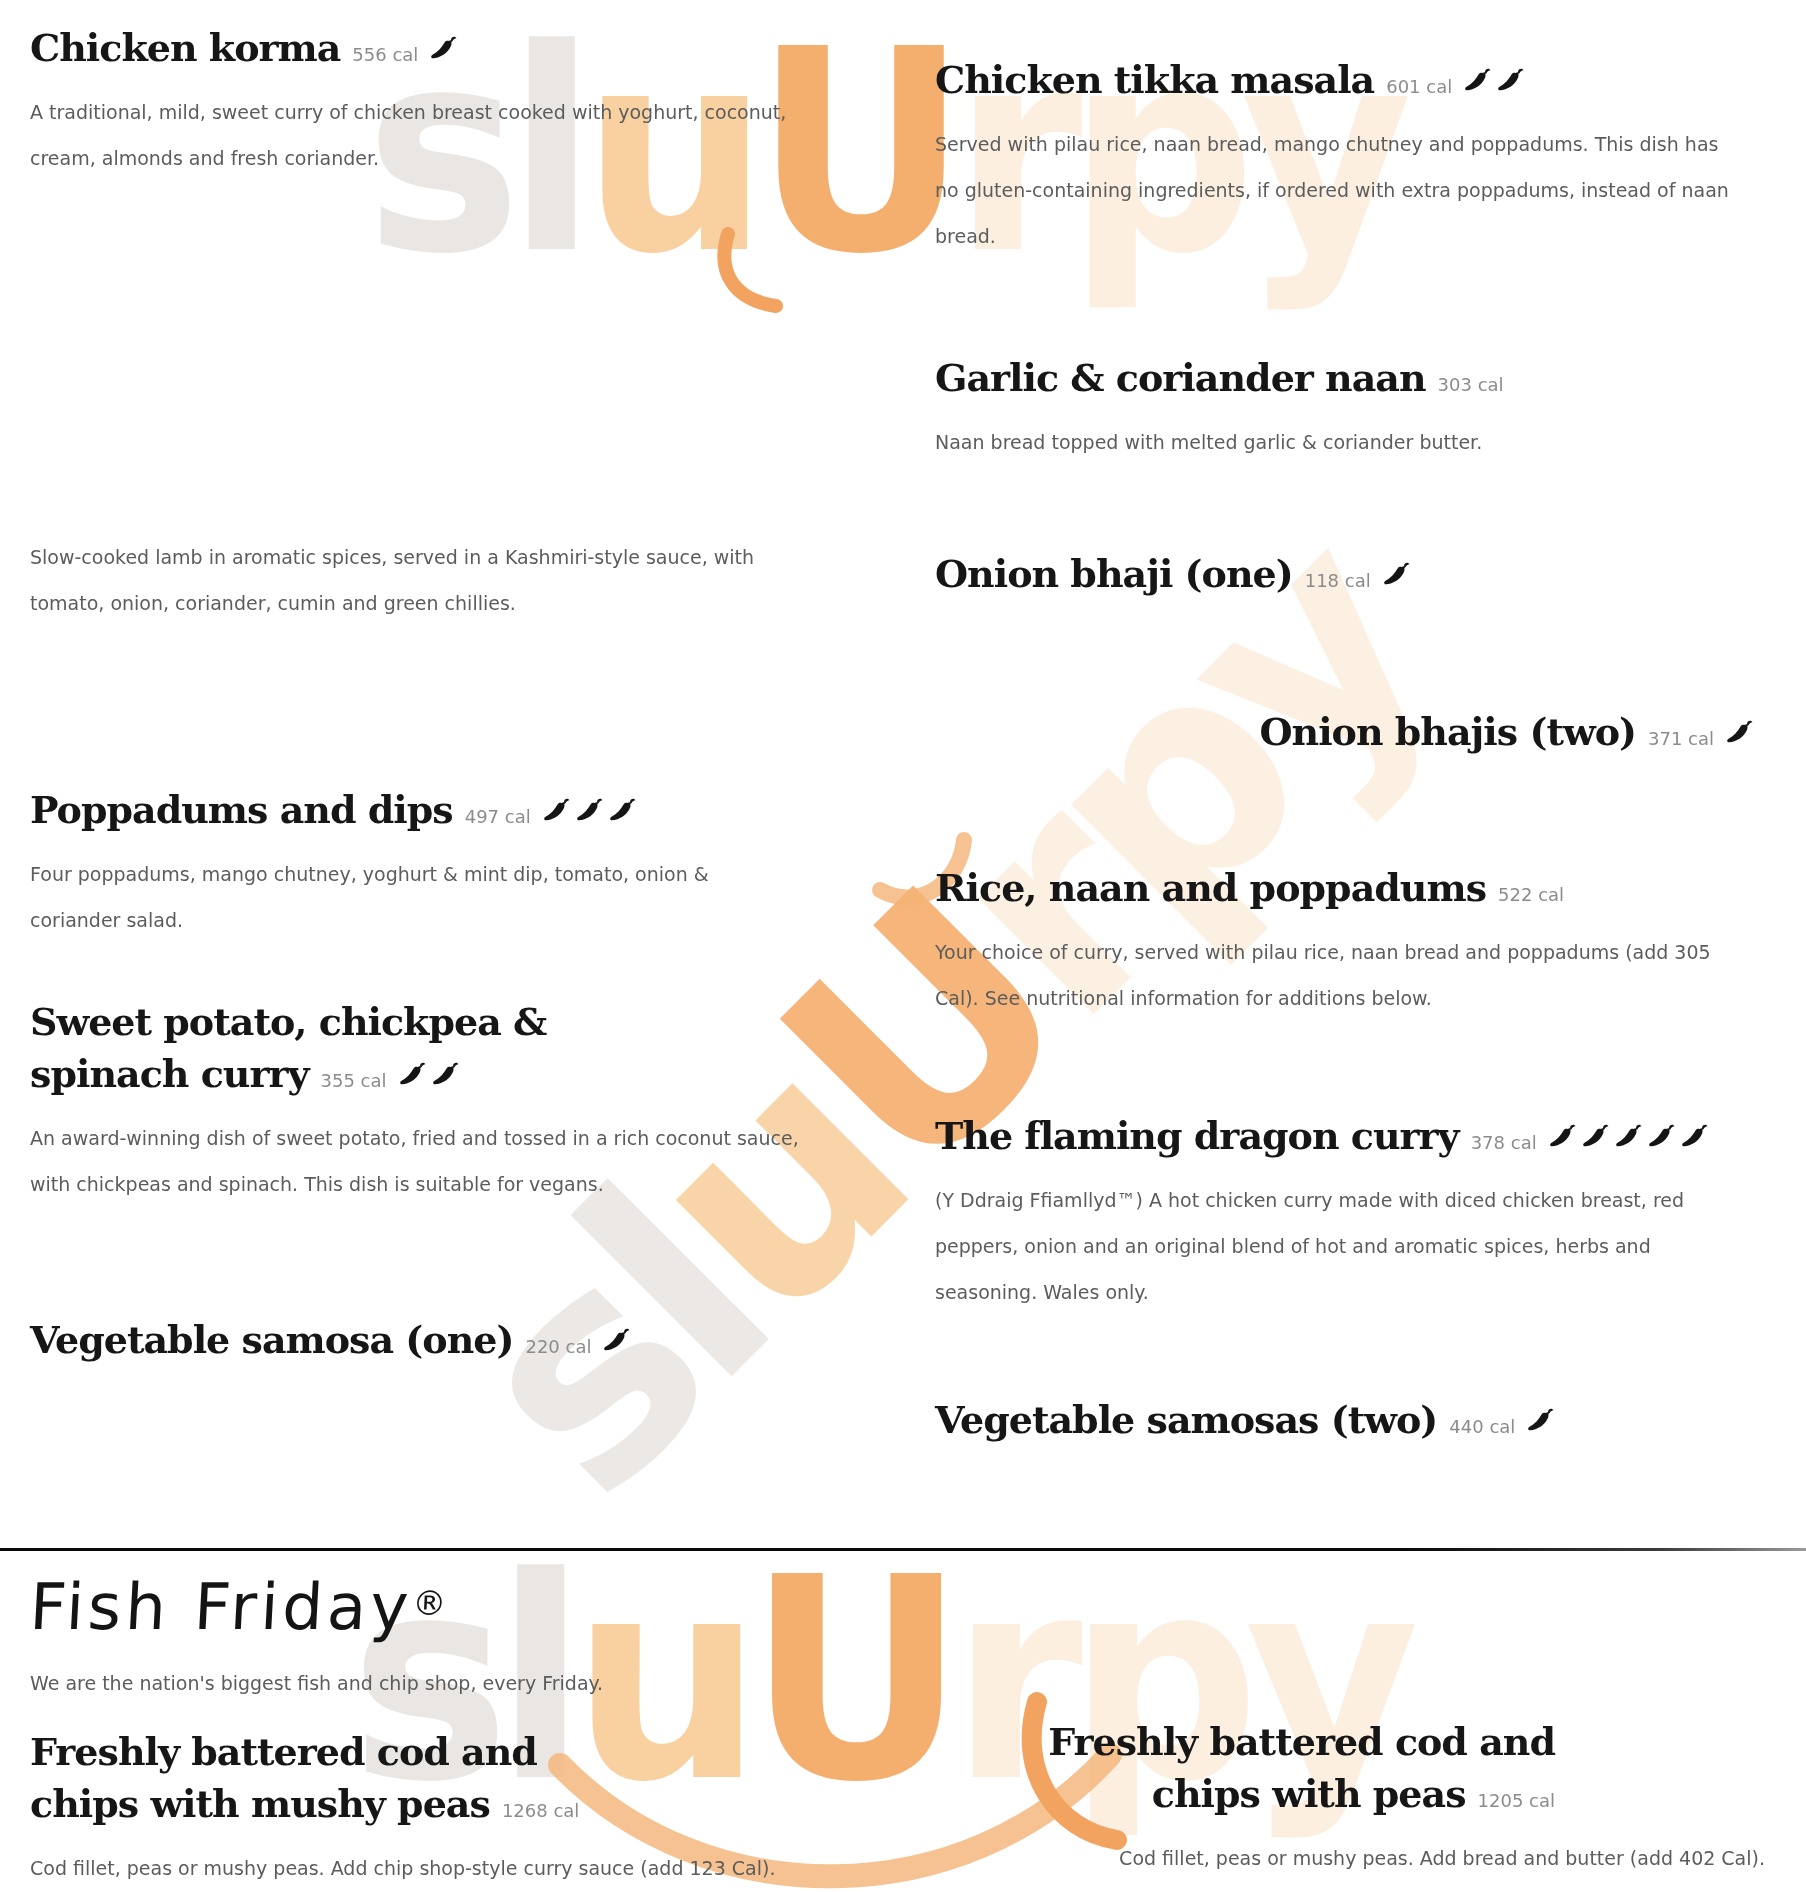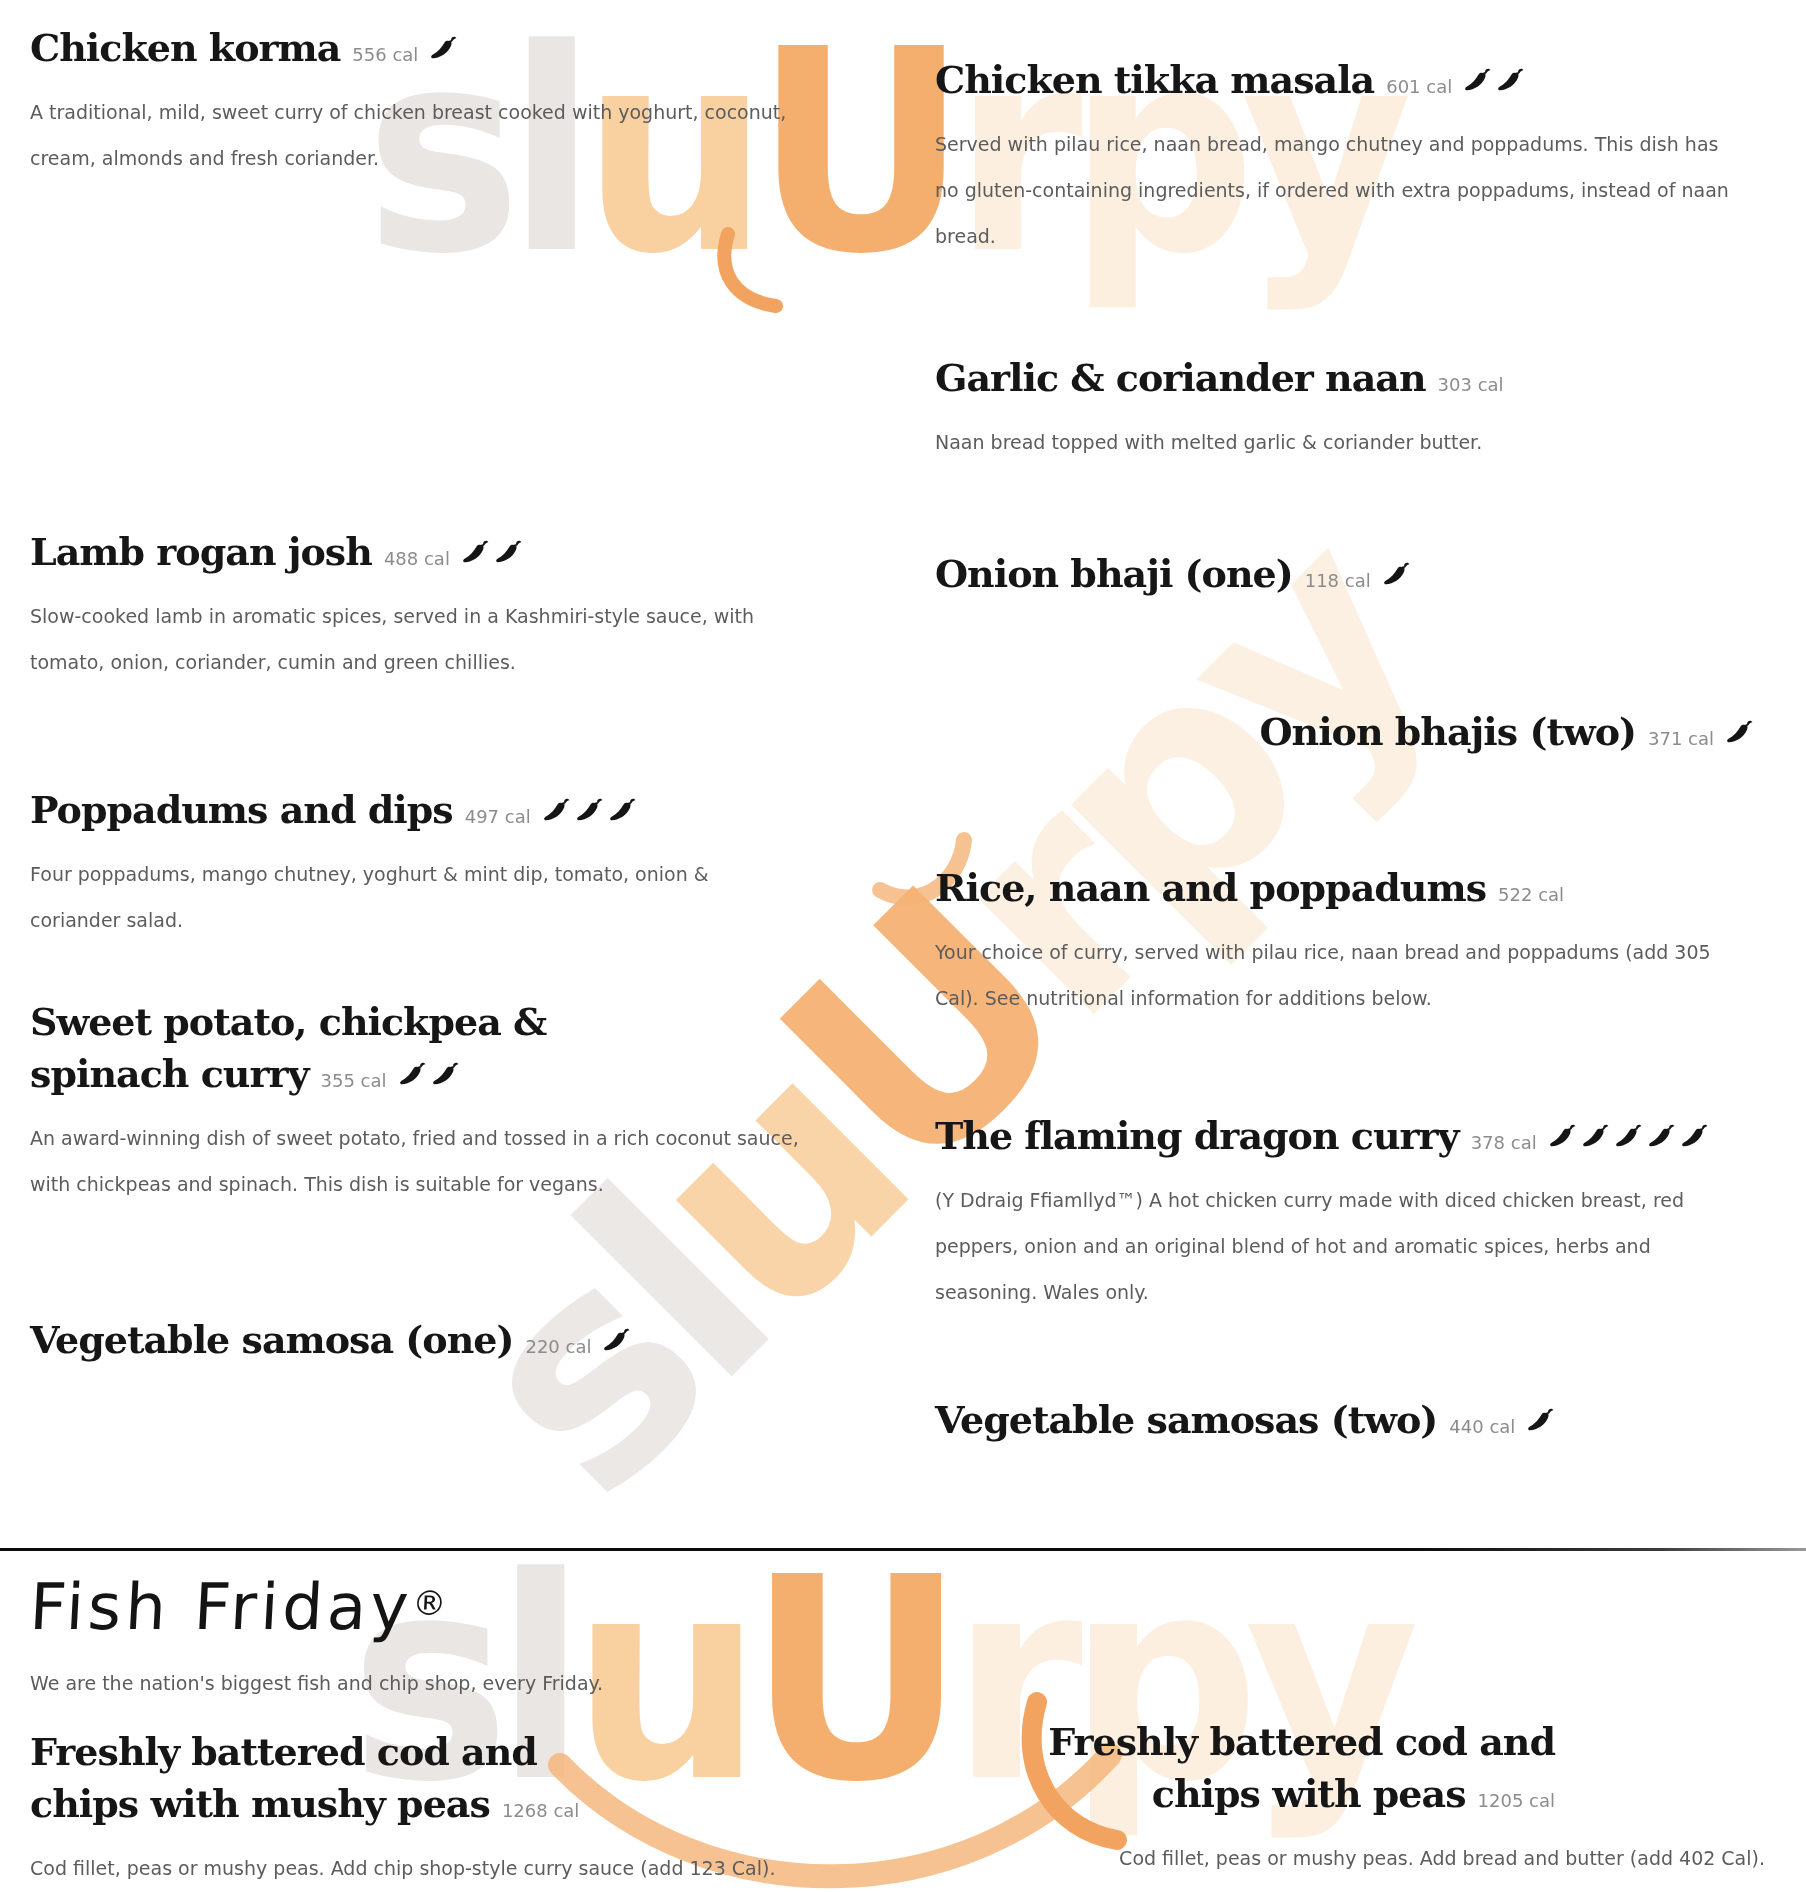--- a/index.html
+++ b/index.html
@@ -79,25 +79,20 @@
         <h2 class="title"><span>Chicken korma</span><span class="cal">556 cal</span><span class="chilies"><svg viewBox="0 0 34 34">
                 <path fill="#151515" d="M27 6.5 C25.8 5.6 24 5.6 22.7 6.6 C21 5.9 19 6.6 18 8.4 C15.4 13.2 10.6 18.6 4.6 21.9 C2.8 22.9 3.3 25.6 5.4 25.5 C13.6 25.2 21.6 19.8 25 12.4 C25.8 10.7 26 9 25.6 7.6 Z M26.9 6.8 C27.6 5 29.3 3.7 31.2 3.6 C30.6 2 28.4 1.4 26.7 2.5 C25.5 3.3 25 4.9 25.6 6.3 Z"></path>
               </svg></span></h2>
         <p class="desc">A traditional, mild, sweet curry of chicken breast cooked with yoghurt, coconut, cream, almonds and fresh coriander.</p>
       </article>
 
       <article class="item" style="left:30px;top:284px;">
       </article>
 
       <article class="item" style="left:30px;top:526px;">
-        <h2 class="title"><span>Lamb rogan josh</span><span class="cal">488 cal</span><span class="chilies"><svg viewBox="0 0 34 34">
-                <path fill="#151515" d="M27 6.5 C25.8 5.6 24 5.6 22.7 6.6 C21 5.9 19 6.6 18 8.4 C15.4 13.2 10.6 18.6 4.6 21.9 C2.8 22.9 3.3 25.6 5.4 25.5 C13.6 25.2 21.6 19.8 25 12.4 C25.8 10.7 26 9 25.6 7.6 Z M26.9 6.8 C27.6 5 29.3 3.7 31.2 3.6 C30.6 2 28.4 1.4 26.7 2.5 C25.5 3.3 25 4.9 25.6 6.3 Z"></path>
-              </svg><svg viewBox="0 0 34 34">
-                <path fill="#151515" d="M27 6.5 C25.8 5.6 24 5.6 22.7 6.6 C21 5.9 19 6.6 18 8.4 C15.4 13.2 10.6 18.6 4.6 21.9 C2.8 22.9 3.3 25.6 5.4 25.5 C13.6 25.2 21.6 19.8 25 12.4 C25.8 10.7 26 9 25.6 7.6 Z M26.9 6.8 C27.6 5 29.3 3.7 31.2 3.6 C30.6 2 28.4 1.4 26.7 2.5 C25.5 3.3 25 4.9 25.6 6.3 Z"></path>
-              </svg></span></h2>
         <p class="desc">Slow-cooked lamb in aromatic spices, served in a Kashmiri-style sauce, with tomato, onion, coriander, cumin and green chillies.</p>
       </article>
 
       <article class="item" style="left:30px;top:784px;">
         <h2 class="title"><span>Poppadums and dips</span><span class="cal">497 cal</span><span class="chilies"><svg viewBox="0 0 34 34">
                 <path fill="#151515" d="M27 6.5 C25.8 5.6 24 5.6 22.7 6.6 C21 5.9 19 6.6 18 8.4 C15.4 13.2 10.6 18.6 4.6 21.9 C2.8 22.9 3.3 25.6 5.4 25.5 C13.6 25.2 21.6 19.8 25 12.4 C25.8 10.7 26 9 25.6 7.6 Z M26.9 6.8 C27.6 5 29.3 3.7 31.2 3.6 C30.6 2 28.4 1.4 26.7 2.5 C25.5 3.3 25 4.9 25.6 6.3 Z"></path>
               </svg><svg viewBox="0 0 34 34">
                 <path fill="#151515" d="M27 6.5 C25.8 5.6 24 5.6 22.7 6.6 C21 5.9 19 6.6 18 8.4 C15.4 13.2 10.6 18.6 4.6 21.9 C2.8 22.9 3.3 25.6 5.4 25.5 C13.6 25.2 21.6 19.8 25 12.4 C25.8 10.7 26 9 25.6 7.6 Z M26.9 6.8 C27.6 5 29.3 3.7 31.2 3.6 C30.6 2 28.4 1.4 26.7 2.5 C25.5 3.3 25 4.9 25.6 6.3 Z"></path>
               </svg><svg viewBox="0 0 34 34">
                 <path fill="#151515" d="M27 6.5 C25.8 5.6 24 5.6 22.7 6.6 C21 5.9 19 6.6 18 8.4 C15.4 13.2 10.6 18.6 4.6 21.9 C2.8 22.9 3.3 25.6 5.4 25.5 C13.6 25.2 21.6 19.8 25 12.4 C25.8 10.7 26 9 25.6 7.6 Z M26.9 6.8 C27.6 5 29.3 3.7 31.2 3.6 C30.6 2 28.4 1.4 26.7 2.5 C25.5 3.3 25 4.9 25.6 6.3 Z"></path>

